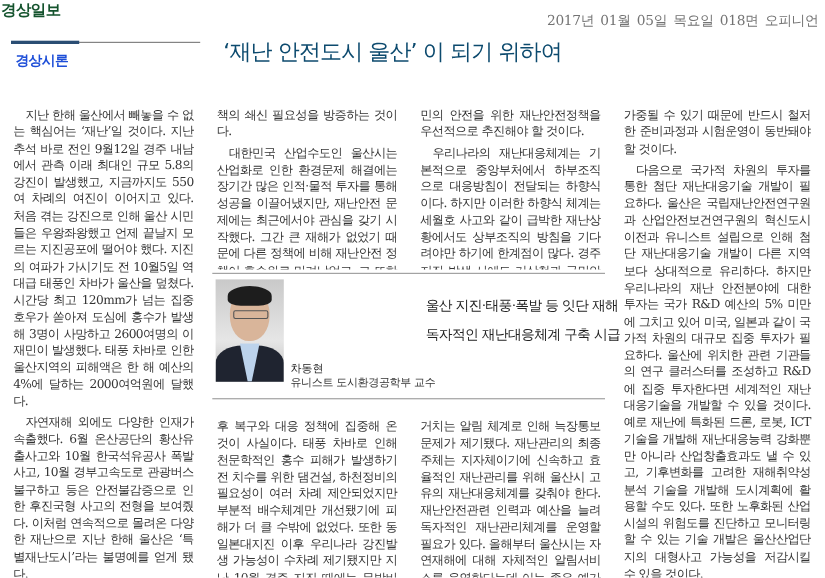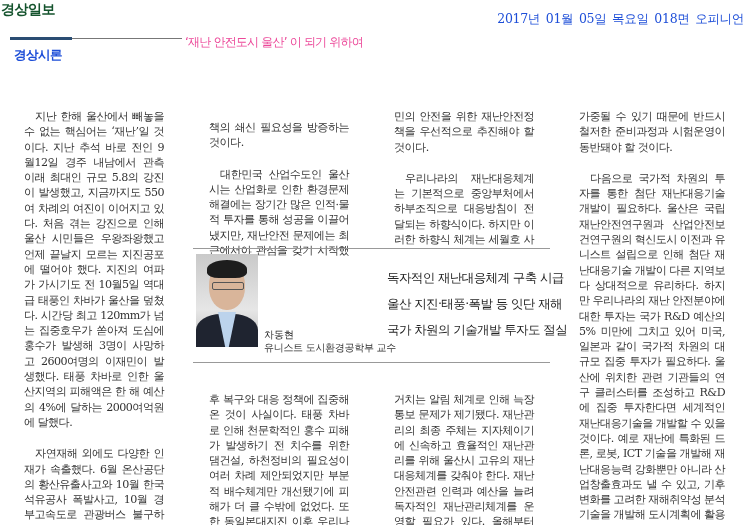--- a/index.html
+++ b/index.html
@@ -1,33 +1,33 @@
 <!DOCTYPE html>
 <html><head>
 <meta charset="utf-8">
 <style>
   html, body { margin: 0; padding: 0; background: #ffffff; }
   body { width: 750px; height: 525px; position: relative; overflow: hidden;
          font-family: "DejaVu Serif", serif; color: #2a2a2a; }
   .logo { position: absolute; left: 1px; top: 1px; font-family: "DejaVu Sans", sans-serif;
           font-weight: bold; font-size: 14px; color: #14532d; letter-spacing: -0.5px; }
-  .dateline { position: absolute; right: 6px; top: 11px; font-size: 12.5px; color: #1d4ed8;
+  .dateline { position: absolute; right: 6px; top: 11px; font-size: 12.5px; color: #737373;
               letter-spacing: -0.3px; word-spacing: 2px; }
   .rule-top { position: absolute; left: 10px; top: 38px; width: 172px; height: 1px; background: #777; }
   .rule-accent { position: absolute; left: 10px; top: 37px; width: 62px; height: 3px; background: #2a4d73; }
   .section-label { position: absolute; left: 14px; top: 47px; font-family: "DejaVu Sans", sans-serif;
                    font-size: 12.5px; font-weight: bold; color: #1d4ed8; letter-spacing: -0.5px; }
-  .headline { position: absolute; left: 185px; top: 34px; font-family: "DejaVu Sans", sans-serif;
-              font-size: 12px; color: #ec4899; letter-spacing: -0.8px; }
+  .headline { position: absolute; left: 203px; top: 34px; font-family: "DejaVu Sans", sans-serif;
+              font-size: 20px; color: #0c4a6e; letter-spacing: -0.8px; }
   .col { position: absolute; font-size: 11.1px; line-height: 15.3px; letter-spacing: -0.55px;
          text-align: justify; color: #333; }
-  .col p { margin: 16px; text-indent: 1em; }
+  .col p { margin: 4px; text-indent: 1em; }
   .col p.cont { text-indent: 0; }
   .c1 { left: 8px; top: 93px; width: 172px; height: 430px; }
-  .c2 { left: 193px; top: 104px; width: 172px; height: 152px; overflow: hidden; }
+  .c2 { left: 193px; top: 93px; width: 172px; height: 152px; overflow: hidden; }
   .c3 { left: 378px; top: 93px; width: 172px; height: 152px; overflow: hidden; }
   .c4 { left: 563px; top: 93px; width: 178px; height: 430px; }
   .c2b { left: 193px; top: 376px; width: 172px; height: 150px; overflow: hidden; }
   .c3b { left: 378px; top: 376px; width: 172px; height: 150px; overflow: hidden; }
   .hrule { position: absolute; height: 1px; background: #999; }
   .photo { position: absolute; left: 196px; top: 254px; width: 62px; height: 93px;
            background: linear-gradient(180deg, #c9c9c9 0%, #e6e6e6 60%, #bdbdbd 100%); overflow: hidden; }
   .photo .head { position: absolute; left: 13px; top: 10px; width: 36px; height: 46px; border-radius: 45% 45% 48% 48%;
                  background: #d9b59a; }
   .photo .hair { position: absolute; left: 11px; top: 6px; width: 40px; height: 18px; border-radius: 50% 50% 30% 30%;
@@ -80,23 +80,22 @@
   <div class="suit"></div>
   <div class="shirt"></div>
   <div class="head"></div>
   <div class="hair"></div>
   <div class="glasses"></div>
 </div>
 <div class="author-name">차동현</div>
 <div class="author-title">유니스트 도시환경공학부 교수</div>
 
 <div class="pull">
+  <div>울산 지진·태풍·폭발 등 잇단 재해</div>
   <div>독자적인 재난대응체계 구축 시급</div>
-  <div>울산 지진·태풍·폭발 등 잇단 재해</div>
-  <div>국가 차원의 기술개발 투자도 절실</div>
 </div>
 
 <div class="hrule" style="left:193px; top:362px; width:357px;"></div>
 
 <div class="col c2b">
   <p class="cont">후 복구와 대응 정책에 집중해 온 것이 사실이다. 태풍 차바로 인해 천문학적인 홍수 피해가 발생하기 전 치수를 위한 댐건설, 하천정비의 필요성이 여러 차례 제안되었지만 부분적 배수체계만 개선됐기에 피해가 더 클 수밖에 없었다. 또한 동일본대지진 이후 우리나라 강진발생 가능성이 수차례 제기됐지만 지난 10월 경주 지진 때에는 무방비 상태였다. 울산시는 더 이상 재해 안전지대라는 생각을 버리고 시</p>
 </div>
 
 <div class="col c3b">
   <p class="cont">거치는 알림 체계로 인해 늑장통보 문제가 제기됐다. 재난관리의 최종 주체는 지자체이기에 신속하고 효율적인 재난관리를 위해 울산시 고유의 재난대응체계를 갖춰야 한다. 재난안전관련 인력과 예산을 늘려 독자적인 재난관리체계를 운영할 필요가 있다. 올해부터 울산시는 자연재해에 대해 자체적인 알림서비스를 운영한다는데 이는 좋은 예가 될 수 있다. 물론 알림서비스가 잘못된다면 오히려 혼선만</p>

